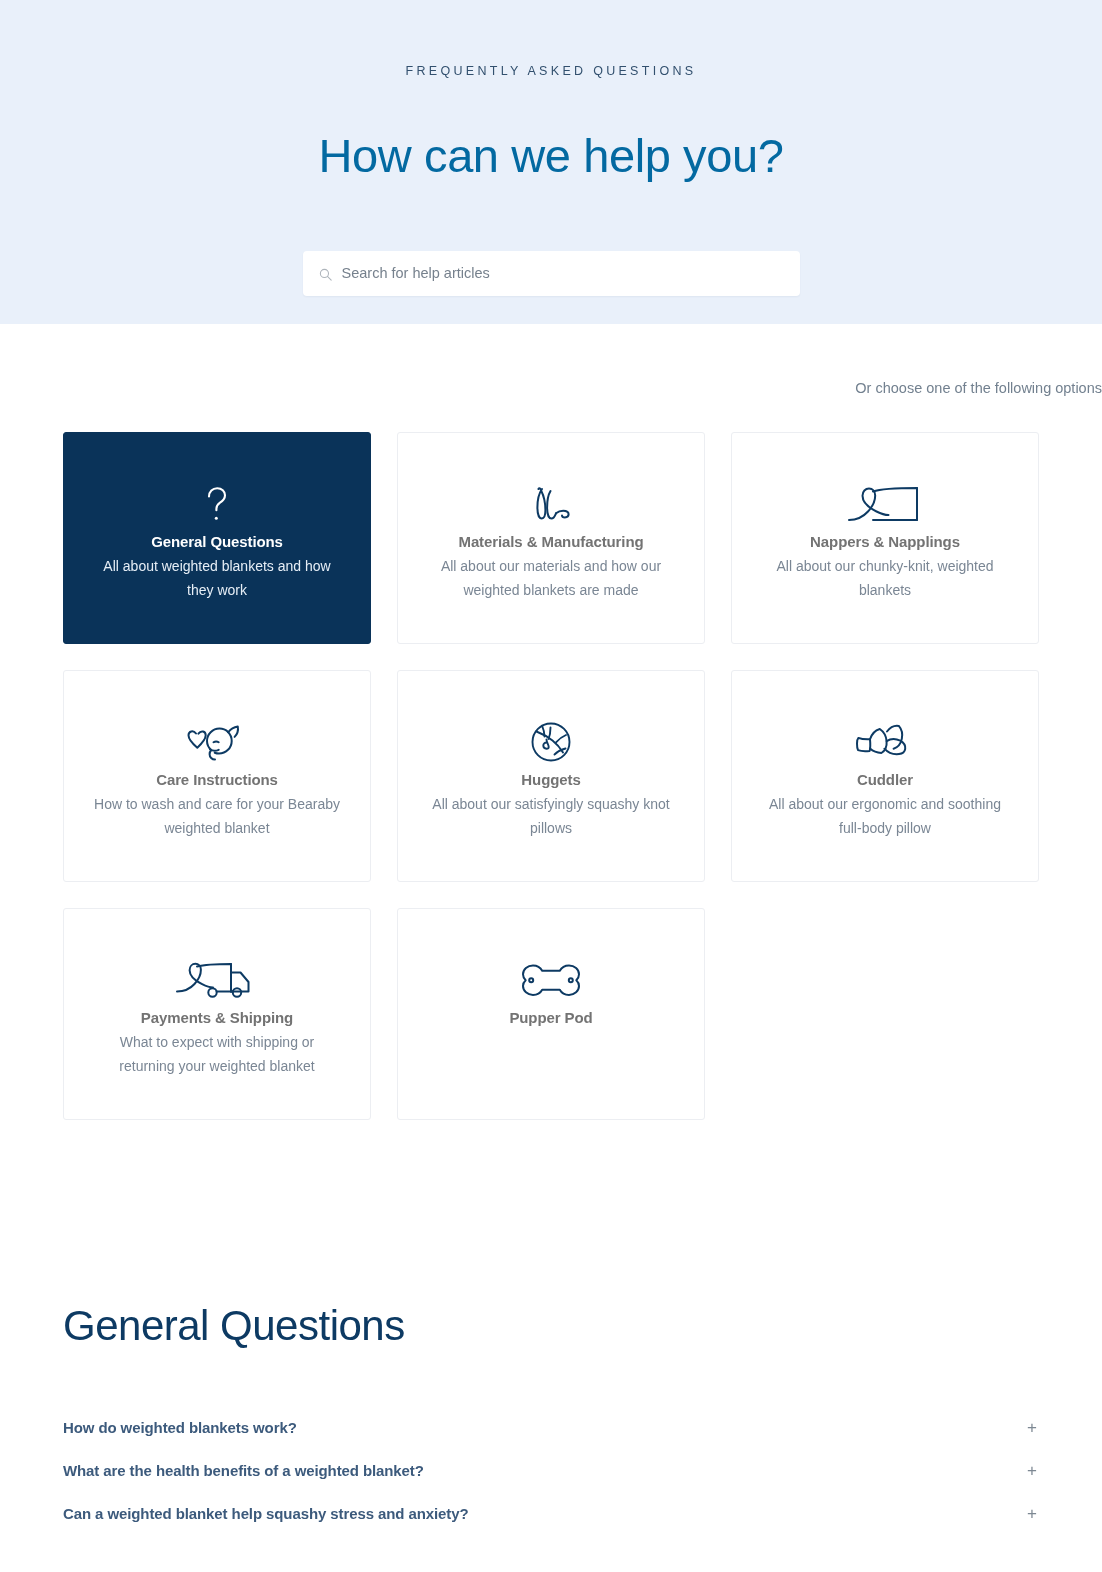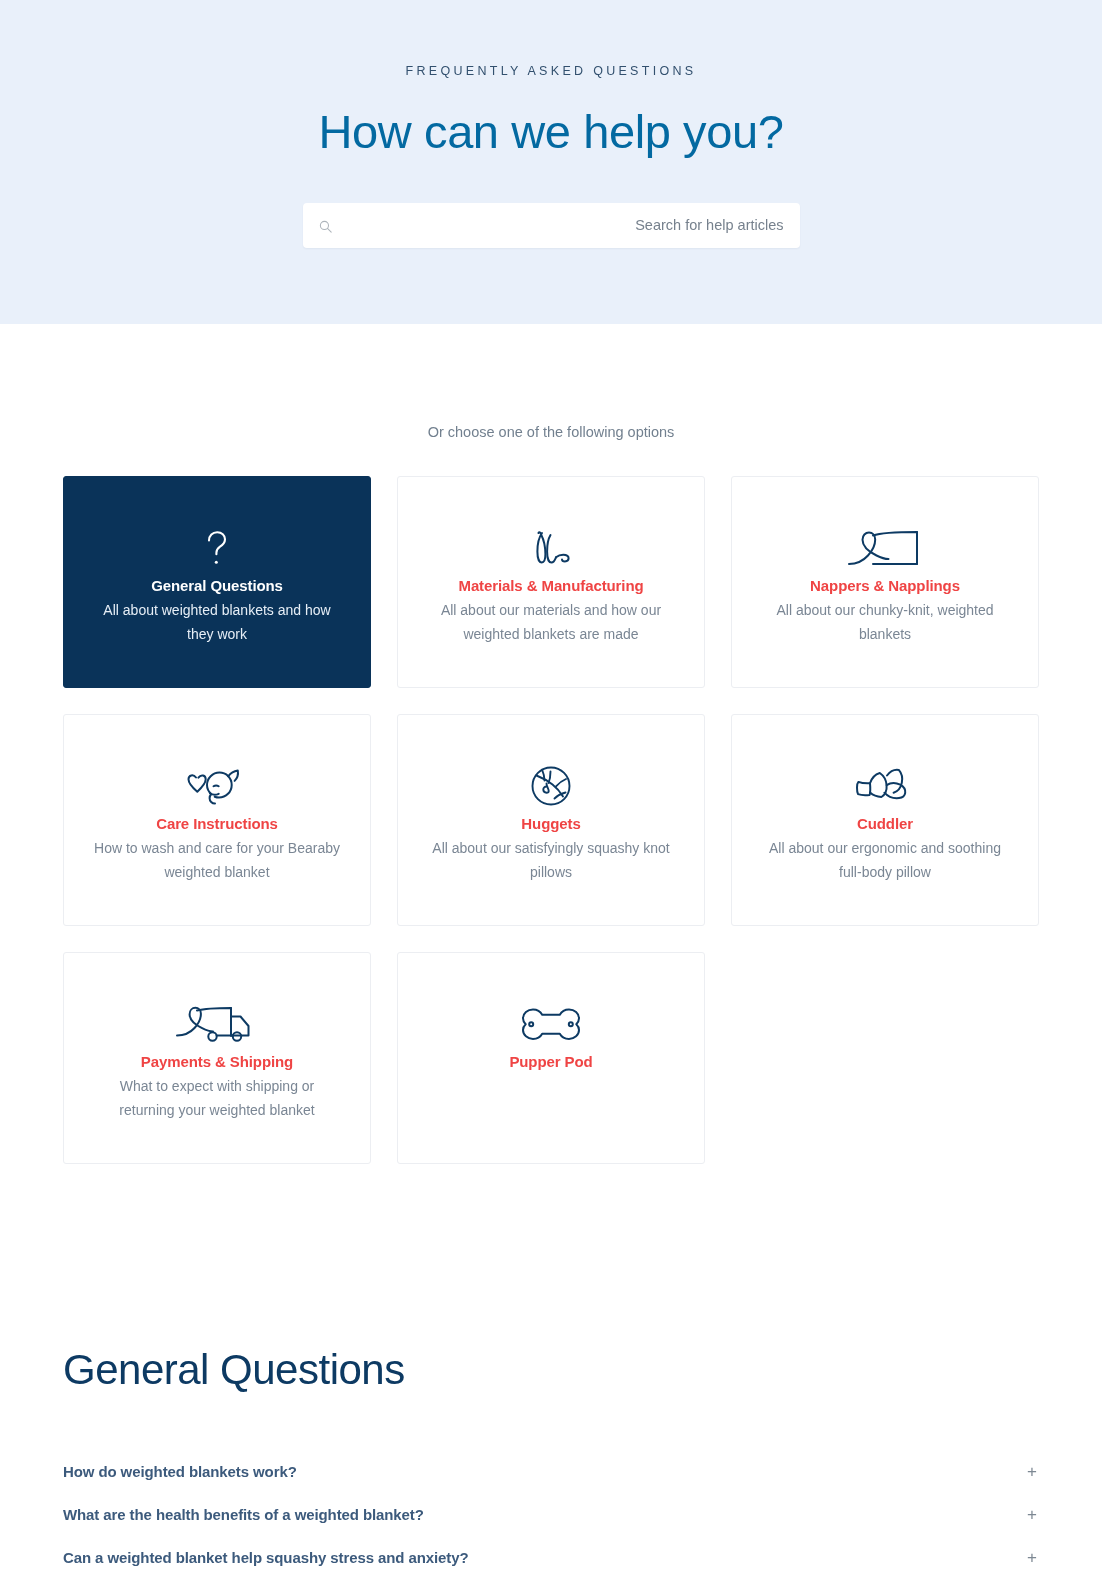--- a/index.html
+++ b/index.html
@@ -19,20 +19,21 @@
 
   
   .hero {
     background: #e9f0fa;
     height: 324px;
     width: 100%;
     display: flex;
     flex-direction: column;
     align-items: center;
     padding-top: 64px;
+    gap: 24px;
   }
 
   .eyebrow {
     font-size: 12.5px;
     letter-spacing: 3.3px;
     color: #32506e;
     font-weight: 400;
     text-transform: uppercase;
   }
 
@@ -66,30 +67,29 @@
   }
 
   .search-input {
     border: none;
     outline: none;
     flex: 1;
     font-family: "Liberation Sans", sans-serif;
     font-size: 14.5px;
     color: #ec4899;
     background: transparent;
-    text-align: right;
   }
   .search-input::placeholder { color: #76818d; }
 
   
   .choose-line {
-    text-align: center;
+    text-align: right;
     font-size: 14.5px;
     color: #72808f;
-    margin-top: 100px;
+    margin-top: 56px;
   }
 
   
   .grid {
     width: 976px;
     margin: 36px auto 0 auto;
     display: grid;
     grid-template-columns: repeat(3, 1fr);
     column-gap: 26px;
     row-gap: 26px;
@@ -120,21 +120,21 @@
     align-items: flex-end;
     justify-content: center;
     margin-bottom: 8px;
   }
 
   .card-icon svg { display: block; }
 
   .card-title {
     font-size: 15px;
     font-weight: 700;
-    color: #ef4444;
+    color: #737373;
     letter-spacing: -0.1px;
     margin-bottom: 5px;
     text-align: center;
   }
 
   .card-desc {
     font-size: 14px;
     line-height: 1.7;
     color: #7a8694;
     text-align: center;

